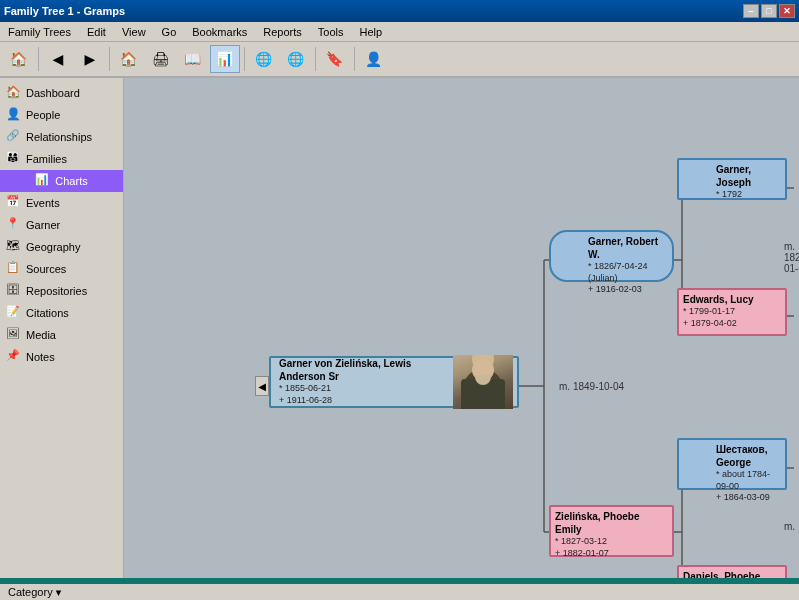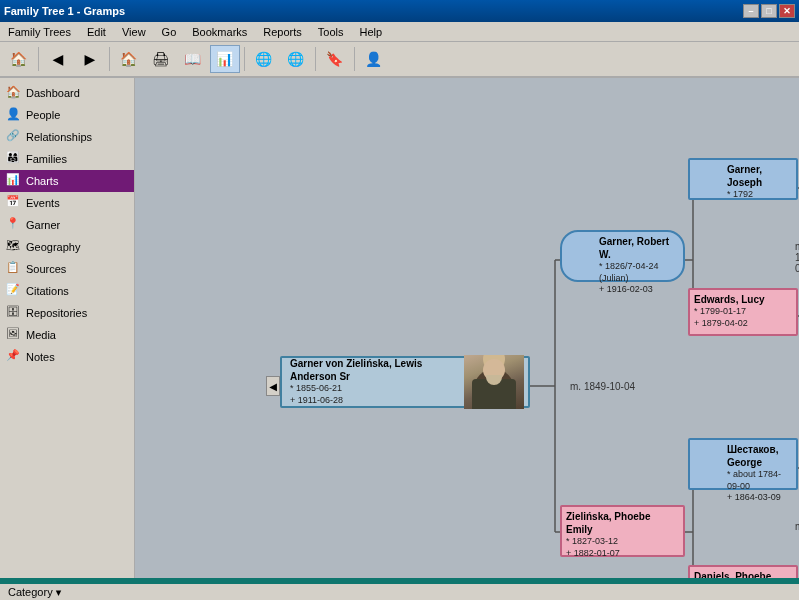--- a/index.html
+++ b/index.html
@@ -53,38 +53,39 @@
     .tool-sep { width: 1px; height: 24px; background: #aaa; margin: 0 2px; }
     
     
     .main-container {
       display: flex;
       height: calc(600px - 22px - 20px - 36px - 22px);
     }
     
     
     .sidebar {
-      width: 135px;
+      width: 124px;
       background: #d4d0c8;
       border-right: 1px solid #aaa;
       padding: 4px 0;
       display: flex;
       flex-direction: column;
     }
     .sidebar-item {
       display: flex;
       align-items: center;
       padding: 3px 6px;
       cursor: pointer;
       gap: 4px;
       font-size: 11px;
     }
     .sidebar-item.active {
-      background: #701a75;
+      background: #8b5cf6;
       color: white;
+      justify-content: center;
     }
     .sidebar-icon { width: 16px; height: 16px; flex-shrink: 0; }
     .sidebar-label { font-size: 11px; }
     
     
     .category-bar {
       height: 22px;
       background: #d4d0c8;
       border-top: 6px solid #0f766e;
       display: flex;
@@ -270,26 +271,26 @@
       </div>
       <div class="sidebar-item">
         <span class="sidebar-icon icon-geography"></span>
         <span class="sidebar-label">Geography</span>
       </div>
       <div class="sidebar-item">
         <span class="sidebar-icon icon-sources"></span>
         <span class="sidebar-label">Sources</span>
       </div>
       <div class="sidebar-item">
+        <span class="sidebar-icon icon-repos"></span>
+        <span class="sidebar-label">Repositories</span>
+      </div>
+      <div class="sidebar-item">
         <span class="sidebar-icon icon-citations"></span>
         <span class="sidebar-label">Citations</span>
-      </div>
-      <div class="sidebar-item">
-        <span class="sidebar-icon icon-repos"></span>
-        <span class="sidebar-label">Repositories</span>
       </div>
       <div class="sidebar-item">
         <span class="sidebar-icon icon-media"></span>
         <span class="sidebar-label">Media</span>
       </div>
       <div class="sidebar-item">
         <span class="sidebar-icon icon-notes"></span>
         <span class="sidebar-label">Notes</span>
       </div>
     </div>

